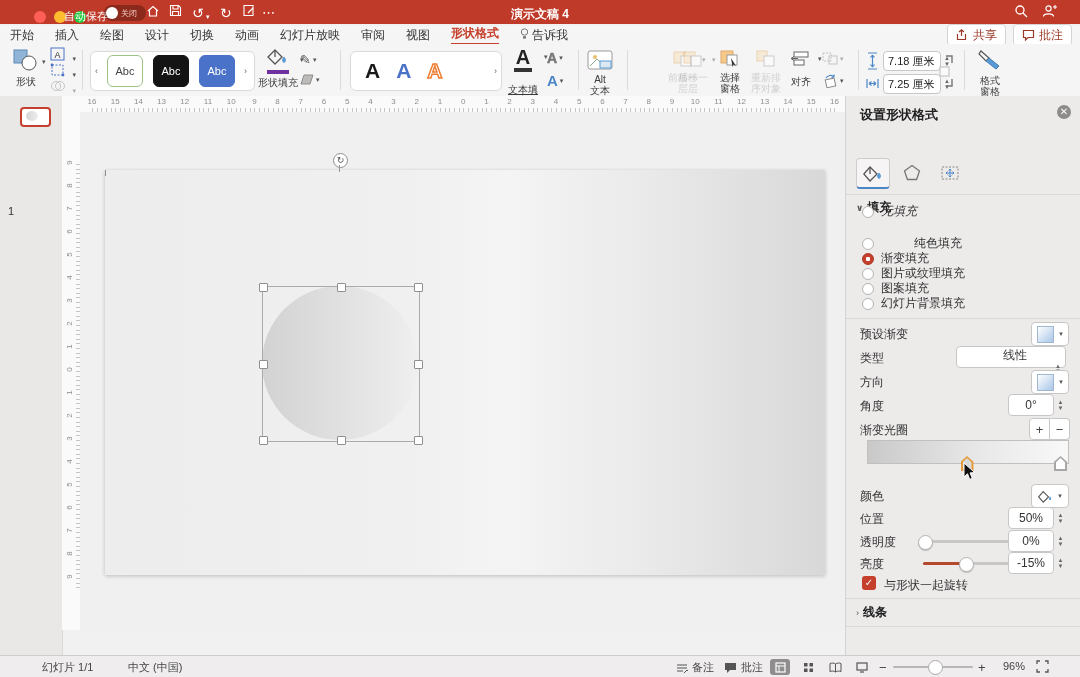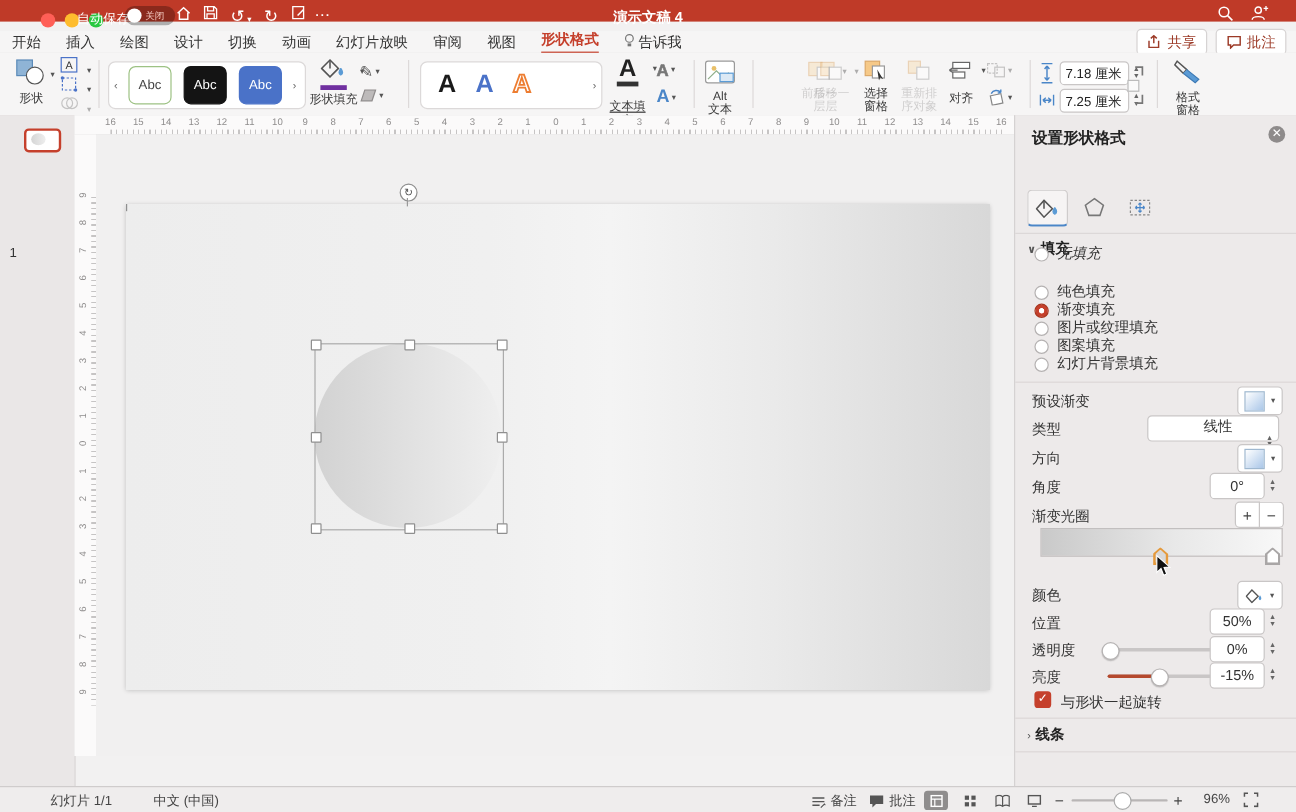--- a/index.html
+++ b/index.html
@@ -3,21 +3,21 @@
 <meta charset="utf-8">
 <style>
   html,body{margin:0;padding:0;background:#000;}
   .app{position:relative;width:1080px;height:677px;overflow:hidden;background:#f2f1f1;
        font-family:"Liberation Sans","DejaVu Sans",sans-serif;-webkit-font-smoothing:antialiased;}
   .abs{position:absolute;}
   .row{display:flex;align-items:center;}
   .dd{font-size:7px;color:#555;margin-left:2px;}
   .grayed{opacity:.45;}
   
-  .titlebar{position:absolute;left:0;top:0;width:1080px;height:18px;background:#bf3a28;color:#fff;}
+  .titlebar{position:absolute;left:0;top:0;width:1080px;height:24px;background:#bf3a28;color:#fff;}
   .tl{position:absolute;top:11px;width:12px;height:12px;border-radius:50%;}
   .qat{position:absolute;top:4px;color:#fff;font-size:13px;line-height:18px;}
   .win-title{position:absolute;left:0;right:0;top:6px;text-align:center;font-size:12px;font-weight:bold;color:#fff;}
   .autosave-pill{position:absolute;left:104px;top:5px;width:42px;height:16px;border-radius:8px;background:rgba(0,0,0,.28);display:flex;align-items:center;}
   .autosave-knob{width:12px;height:12px;border-radius:50%;background:#fff;margin-left:2px;}
   .autosave-state{font-size:8px;color:#f4c9c0;margin-left:3px;}
   
   .menubar{position:absolute;left:0;top:26px;width:1080px;height:18px;background:#f6f5f5;border-bottom:1px solid #e4e1e1;}
   .tabs{display:flex;gap:21px;padding-left:10px;height:18px;align-items:center;}
   .tab{font-size:12px;color:#333;white-space:nowrap;cursor:default;}
@@ -491,21 +491,21 @@
           </svg>
       </div>
     </div>
     <div class="psep" style="top:98px;"></div>
     <div class="sechead" style="top:103px;"><span class="chev">∨</span><span>填充</span></div>
     <div id="fill-options">
         <div class="fradio" style="top: 108px; font-style: italic;">
           <span class="radio"></span>
           <span>无填充</span>
         </div>
-        <div class="fradio" style="top: 140px;">
+        <div class="fradio" style="top: 140px; gap: 33px;">
           <span class="radio"></span>
           <span>纯色填充</span>
         </div>
         <div class="fradio" style="top: 155px;">
           <span class="radio sel"></span>
           <span>渐变填充</span>
         </div>
         <div class="fradio" style="top: 170px;">
           <span class="radio"></span>
           <span>图片或纹理填充</span>

